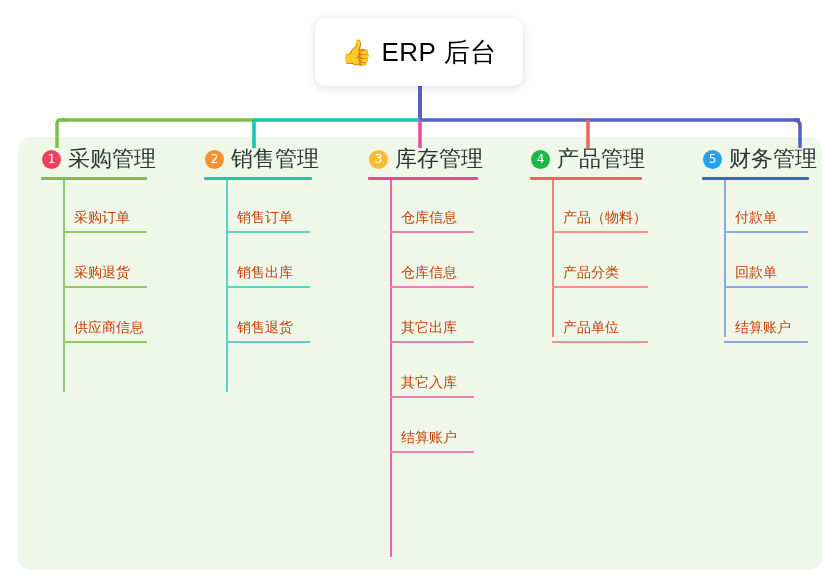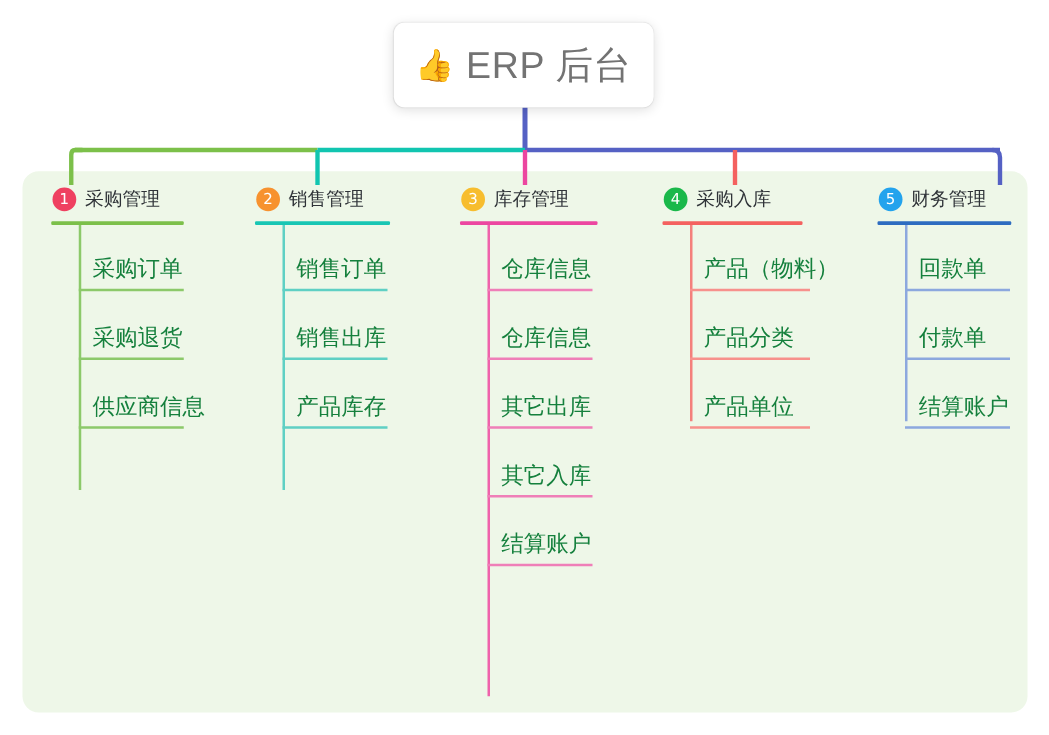--- a/index.html
+++ b/index.html
@@ -31,22 +31,22 @@
     align-items: center;
     justify-content: center;
     gap: 9px;
   }
   #root-emoji {
     font-size: 25px;
     line-height: 1;
     font-family: "DejaVu Sans", sans-serif;
   }
   #root-label {
-    font-size: 30px;
-    color: #737373;
+    font-size: 26px;
+    color: #000000;
     letter-spacing: 0.5px;
     white-space: nowrap;
   }
 
   
   #connectors {
     position: absolute;
     left: 0; top: 0;
     width: 839px; height: 588px;
     pointer-events: none;
@@ -79,21 +79,21 @@
     width: 19px; height: 19px;
     border-radius: 50%;
     color: #ffffff;
     font-size: 12px;
     line-height: 19px;
     text-align: center;
     font-family: "DejaVu Sans", sans-serif;
     flex: 0 0 auto;
   }
   .col-title {
-    font-size: 15px;
+    font-size: 22px;
     color: #2f3338;
     white-space: nowrap;
   }
   .col-rule {
     height: 3px;
     margin-top: 4px;
     border-radius: 1px;
   }
 
   .leaves {
@@ -108,22 +108,22 @@
     width: 2px;
   }
   .leaf {
     position: relative;
     height: 55px;
   }
   .leaf-text {
     position: absolute;
     left: 33px;
     bottom: 8px;
-    font-size: 18px;
-    color: #15803d;
+    font-size: 14px;
+    color: #c2410c;
     white-space: nowrap;
   }
   .leaf-rule {
     position: absolute;
     left: 22px;
     bottom: 2px;
     height: 2px;
     width: 84px;
   }
 </style>
@@ -187,21 +187,21 @@
           <div class="spine" style="background: rgb(95, 208, 196); height: 212px;"></div>
           <div class="leaf">
             <span class="leaf-text">销售订单</span>
             <div class="leaf-rule" style="background: rgb(95, 208, 196); width: 84px;"></div>
           </div>
           <div class="leaf">
             <span class="leaf-text">销售出库</span>
             <div class="leaf-rule" style="background: rgb(95, 208, 196); width: 84px;"></div>
           </div>
           <div class="leaf">
-            <span class="leaf-text">产品库存</span>
+            <span class="leaf-text">销售退货</span>
             <div class="leaf-rule" style="background: rgb(95, 208, 196); width: 84px;"></div>
           </div>
         </div>
       </div>
       <div class="column" style="left: 368px;">
         <div class="col-header">
           <span class="badge" style="background: rgb(247, 189, 46);">3</span>
           <span class="col-title">库存管理</span>
         </div>
         <div class="col-rule" style="background: rgb(236, 70, 160); width: 110px;"></div>
@@ -225,21 +225,21 @@
           </div>
           <div class="leaf">
             <span class="leaf-text">结算账户</span>
             <div class="leaf-rule" style="background: rgb(239, 127, 184); width: 84px;"></div>
           </div>
         </div>
       </div>
       <div class="column" style="left: 530px;">
         <div class="col-header">
           <span class="badge" style="background: rgb(26, 184, 74);">4</span>
-          <span class="col-title">采购入库</span>
+          <span class="col-title">产品管理</span>
         </div>
         <div class="col-rule" style="background: rgb(244, 97, 95); width: 112px;"></div>
         <div class="leaves">
           <div class="spine" style="background: rgb(244, 128, 124); height: 157px;"></div>
           <div class="leaf">
             <span class="leaf-text">产品（物料）</span>
             <div class="leaf-rule" style="background: rgb(247, 145, 140); width: 96px;"></div>
           </div>
           <div class="leaf">
             <span class="leaf-text">产品分类</span>
@@ -253,28 +253,28 @@
       </div>
       <div class="column" style="left: 702px;">
         <div class="col-header">
           <span class="badge" style="background: rgb(35, 163, 237);">5</span>
           <span class="col-title">财务管理</span>
         </div>
         <div class="col-rule" style="background: rgb(45, 108, 192); width: 107px;"></div>
         <div class="leaves">
           <div class="spine" style="background: rgb(140, 168, 222); height: 157px;"></div>
           <div class="leaf">
+            <span class="leaf-text">付款单</span>
+            <div class="leaf-rule" style="background: rgb(140, 168, 222); width: 84px;"></div>
+          </div>
+          <div class="leaf">
             <span class="leaf-text">回款单</span>
             <div class="leaf-rule" style="background: rgb(140, 168, 222); width: 84px;"></div>
           </div>
           <div class="leaf">
-            <span class="leaf-text">付款单</span>
-            <div class="leaf-rule" style="background: rgb(140, 168, 222); width: 84px;"></div>
-          </div>
-          <div class="leaf">
             <span class="leaf-text">结算账户</span>
             <div class="leaf-rule" style="background: rgb(140, 168, 222); width: 84px;"></div>
           </div>
         </div>
       </div>
     </div>
 
 </div>
 
 </body></html>

